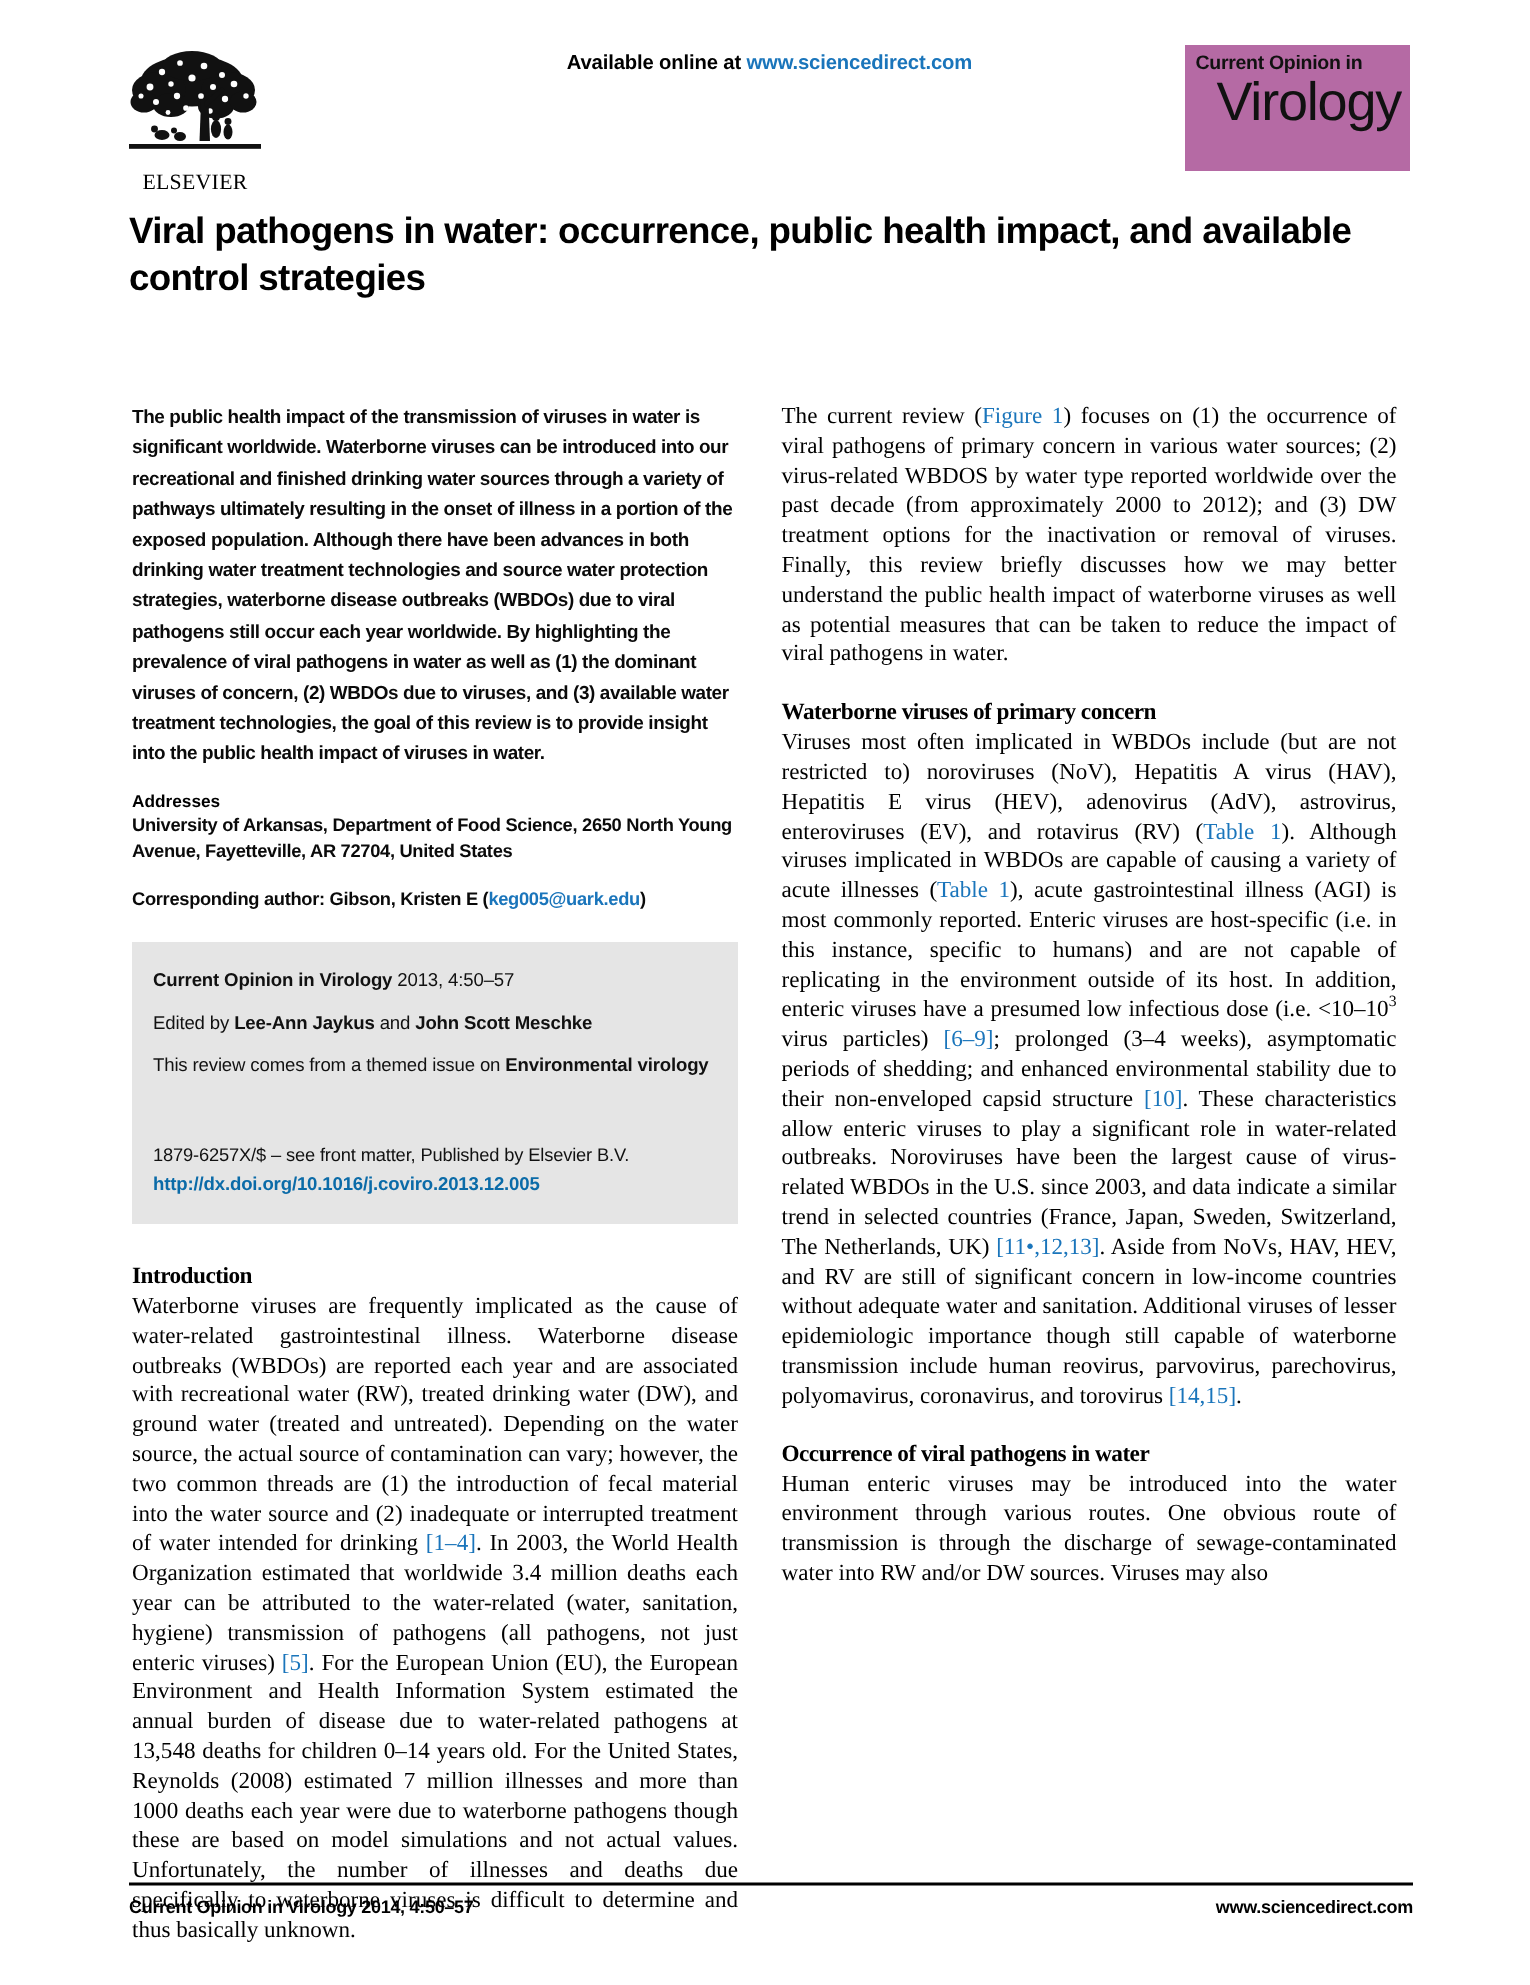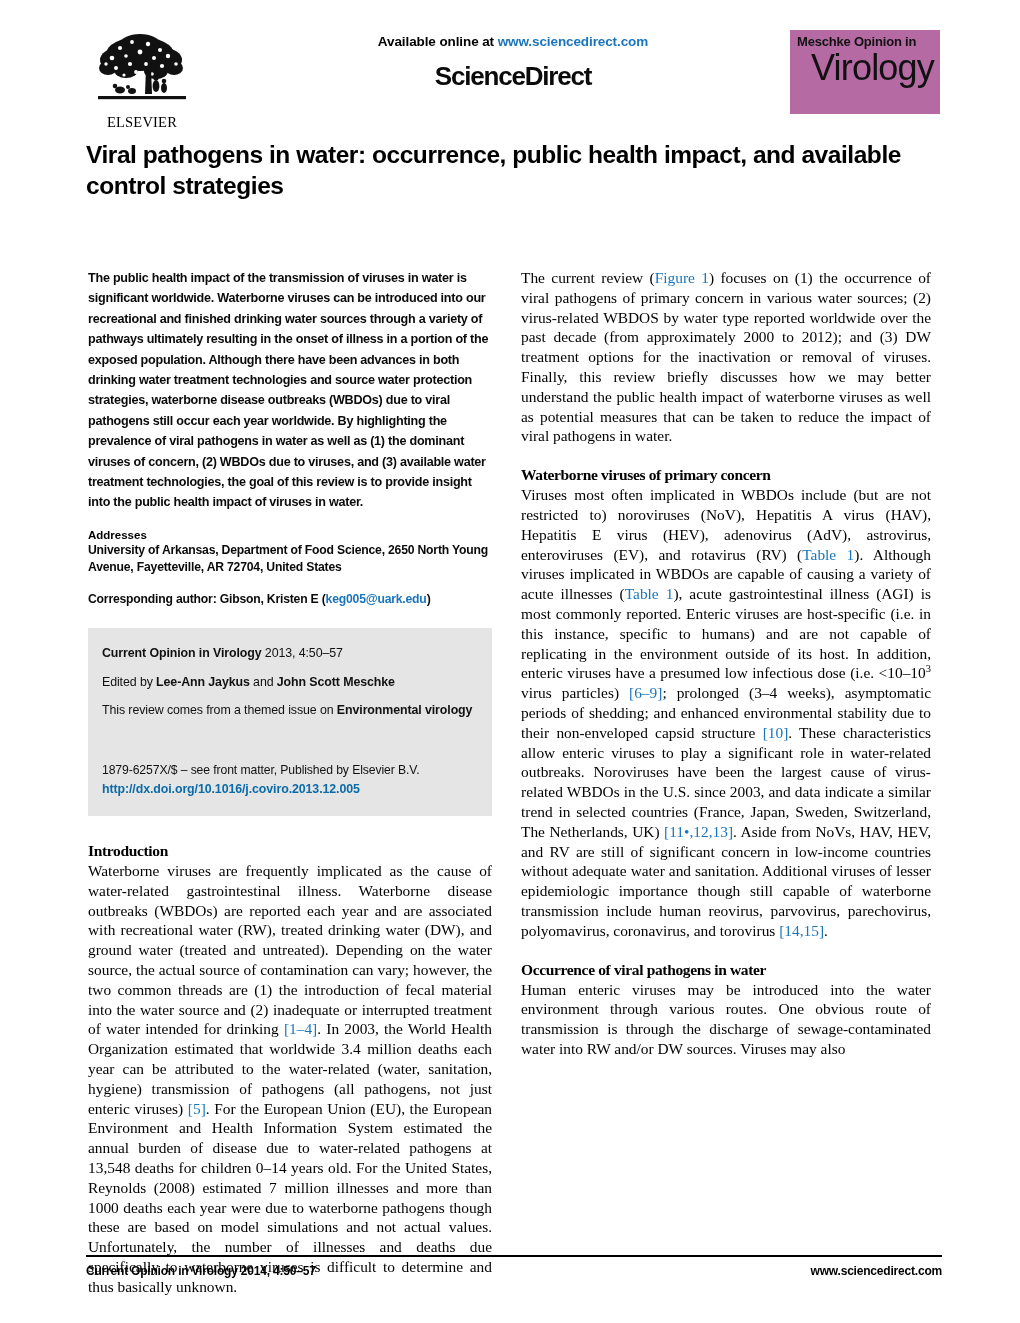--- a/index.html
+++ b/index.html
@@ -28,21 +28,21 @@
   
   .masthead {
     position: absolute;
     left: 78px;
     top: 26px;
     width: 862px;
     height: 110px;
   }
   .elsevier-logo {
     position: absolute;
-    left: 12px;
+    left: 0;
     top: 2px;
     width: 104px;
     height: 108px;
   }
   .elsevier-logo svg { display: block; }
   .elsevier-word {
     position: absolute;
     left: 2px;
     top: 86px;
     width: 100px;
@@ -317,25 +317,24 @@
           <circle cx="38" cy="59" r="2"></circle>
 
           <rect x="8" y="68" width="88" height="3.2"></rect>
         </g>
       </svg>
       <div class="elsevier-word">ELSEVIER</div>
     </div>
 
     <div class="sd-block">
       <div class="sd-avail"><span>Available online at </span><span class="sdlink">www.sciencedirect.com</span></div>
-      <div class="sd-wordmark">ScienceDirect</div>
     </div>
 
     <div class="journal-badge">
-      <div class="badge-top">Meschke Opinion in</div>
+      <div class="badge-top">Current Opinion in</div>
       <div class="badge-main">Virology</div>
     </div>
   </div>
 
   <div class="title-block">
     <h1 class="article-title">Viral pathogens in water: occurrence, public health impact, and available control strategies</h1>
   </div>
 
   <div class="col-left">
 

